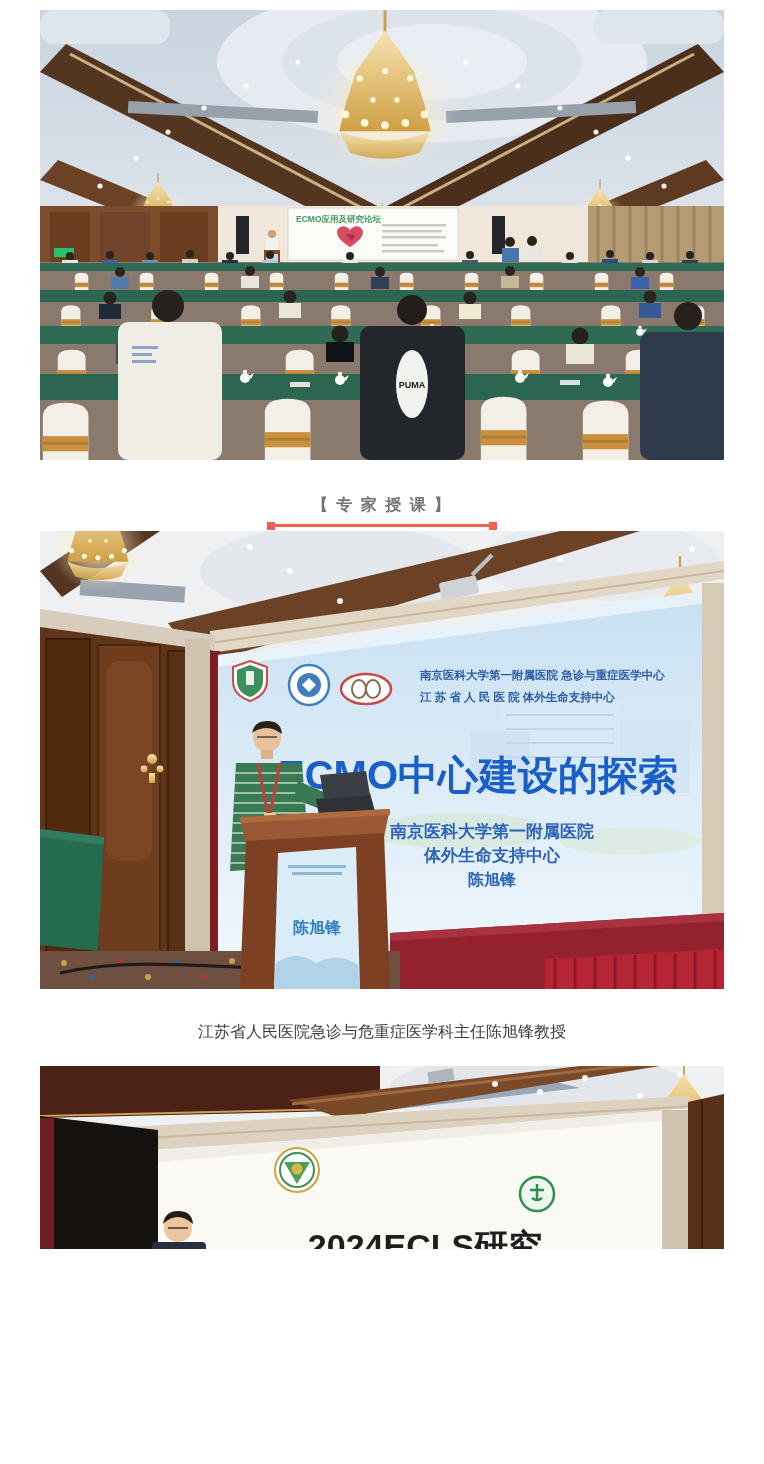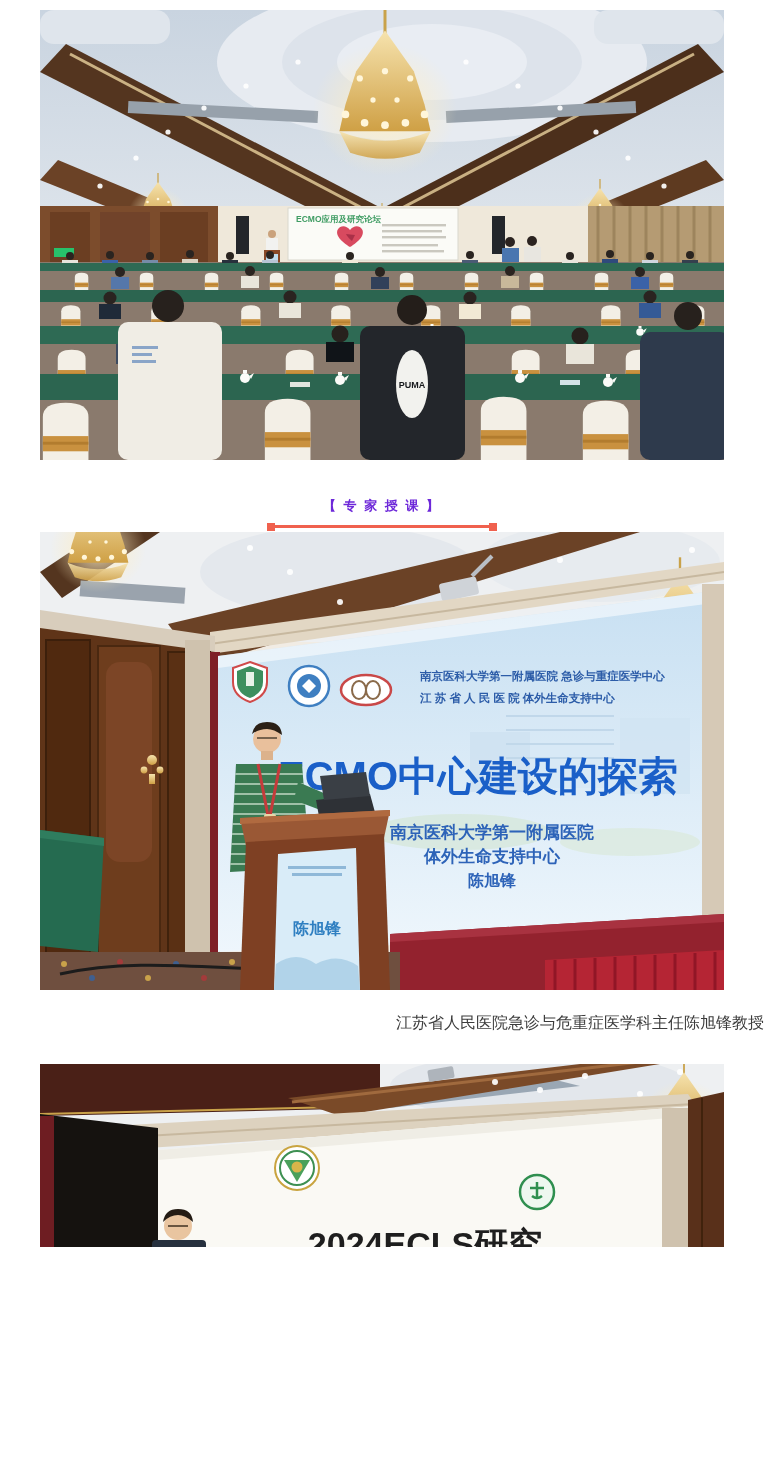--- a/index.html
+++ b/index.html
@@ -4,28 +4,28 @@
 <style>
   *{box-sizing:border-box;margin:0;padding:0}
   html,body{background:#fff}
   body{font-family:"Liberation Sans","DejaVu Sans",sans-serif;color:#3c3c3c}
   .page{width:764px;height:1464px;margin:0 auto;background:#fff;overflow:hidden;position:relative}
   figure.photo{display:block;width:684px;margin:0 40px;overflow:hidden;position:relative;background:#e8e8e8}
   figure.photo svg{display:block;width:100%;height:100%}
   #photo1{margin-top:10px;height:450px}
   .para{margin:20px 26px 0 25px;font-size:16.5px;line-height:30px;text-align:justify;text-indent:2em;color:#3c3c3c}
   .section-head{margin-top:32px;text-align:center;line-height:26px}
-  .section-head .txt{font-size:13px;font-weight:bold;color:#6d28d9;letter-spacing:2px}
+  .section-head .txt{font-size:16px;font-weight:bold;color:#737373;letter-spacing:2px}
   .underline{position:relative;width:228px;height:3px;background:#f0614e;margin:6px auto 0}
   .endcap{position:absolute;top:-2.5px;width:8px;height:8px;background:#f0614e}
   .endcap.left{left:-1px}.endcap.right{right:-1px}
   #photo2{margin-top:4px;height:458px}
-  .captions{margin-top:18px;text-align:right}
+  .captions{margin-top:28px;text-align:center}
   .caption{font-size:16px;line-height:30px;color:#3c3c3c}
-  #photo3{margin-top:26px;height:183px}
+  #photo3{margin-top:19px;height:183px}
 </style>
 </head>
 <body>
 
 <div class="page">
 
   <figure class="photo" id="photo1">
     <svg viewBox="0 0 684 450">
       <defs>
         <linearGradient id="ceilG" x1="0" y1="0" x2="0" y2="1">

